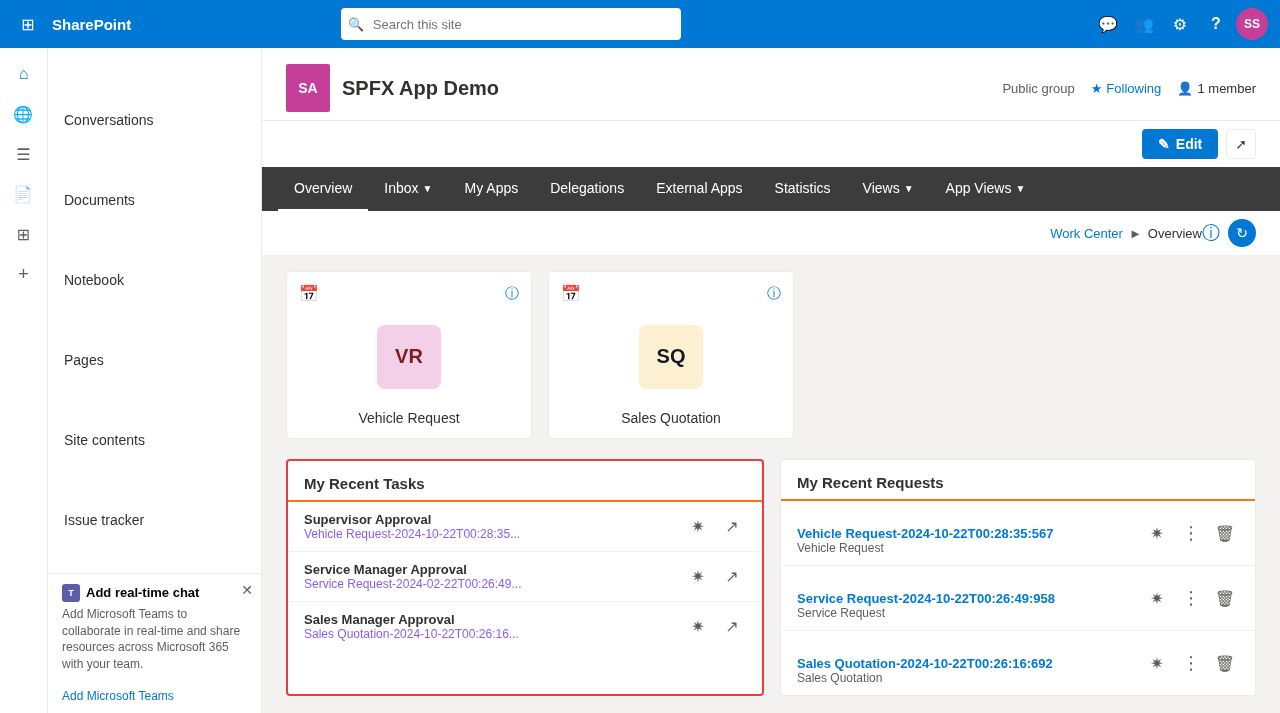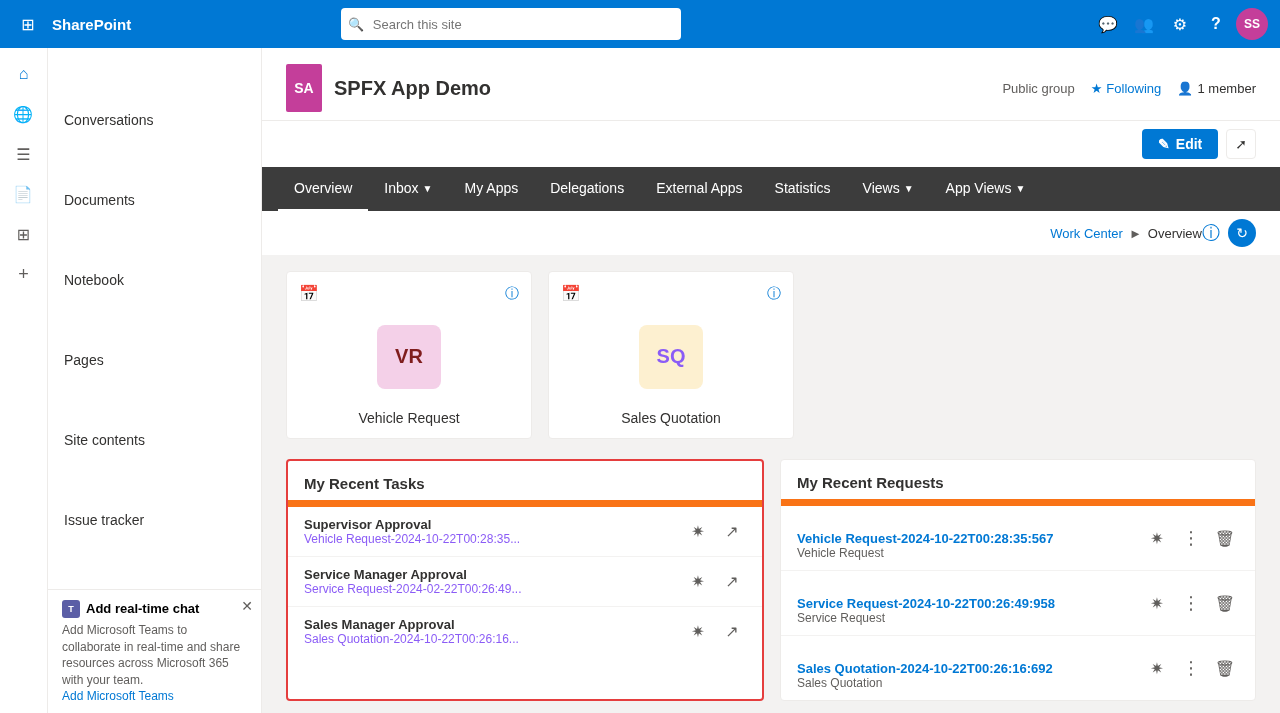--- a/index.html
+++ b/index.html
@@ -165,21 +165,21 @@
       background: #5b5ea6;
       border-radius: 3px;
       display: flex;
       align-items: center;
       justify-content: center;
       color: white;
       font-size: 9px;
       font-weight: 700;
     }
     .teams-text { color: #605e5c; line-height: 1.4; font-size: 12px; }
-    .teams-link { color: #0078d4; cursor: pointer; font-size: 12px; display: inline-flex; align-items: center; gap: 3px; margin-top: 0; }
+    .teams-link { color: #0078d4; cursor: pointer; font-size: 12px; display: inline-flex; align-items: center; gap: 3px; margin-top: 16px; }
 
     
     .content {
       flex: 1;
       display: flex;
       flex-direction: column;
       overflow: hidden;
       background: white;
     }
 
@@ -191,21 +191,21 @@
       align-items: center;
       justify-content: space-between;
       border-bottom: 1px solid #edebe9;
     }
     .site-header-left {
       display: flex;
       align-items: center;
       gap: 12px;
     }
     .site-logo {
-      width: 36px;
+      width: 44px;
       height: 48px;
       background: #c43e9a;
       display: flex;
       align-items: center;
       justify-content: center;
       color: white;
       font-weight: 700;
       font-size: 14px;
       border-radius: 2px;
     }
@@ -373,21 +373,21 @@
       width: 64px;
       height: 64px;
       border-radius: 8px;
       display: flex;
       align-items: center;
       justify-content: center;
       font-size: 20px;
       font-weight: 700;
     }
     .app-avatar-vr { background: #f4d0e8; color: #7f1d1d; }
-    .app-avatar-sq { background: #fdf0d0; color: #8b5cf6; }
+    .app-avatar-sq { background: #fdf0d0; color: #0f172a; }
     .app-card-title { font-size: 14px; color: #323130; text-align: center; }
 
     
     .panels-row {
       display: flex;
       gap: 16px;
     }
     .panel {
       background: white;
       border: 1px solid #edebe9;
@@ -396,21 +396,21 @@
       min-height: 220px;
     }
     .panel.highlighted {
       border: 2px solid #e53e3e;
     }
     .panel-header {
       padding: 14px 16px 8px;
       font-size: 15px;
       font-weight: 600;
       color: #323130;
-      border-bottom: 7px solid #f97316;
+      border-bottom: 2px solid #f97316;
     }
     .panel-item {
       padding: 10px 16px;
       border-bottom: 1px solid #f3f2f1;
       display: flex;
       align-items: center;
       justify-content: space-between;
     }
     .panel-item:last-child { border-bottom: none; }
     .panel-item-text .label { font-size: 13px; font-weight: 600; color: #323130; }

